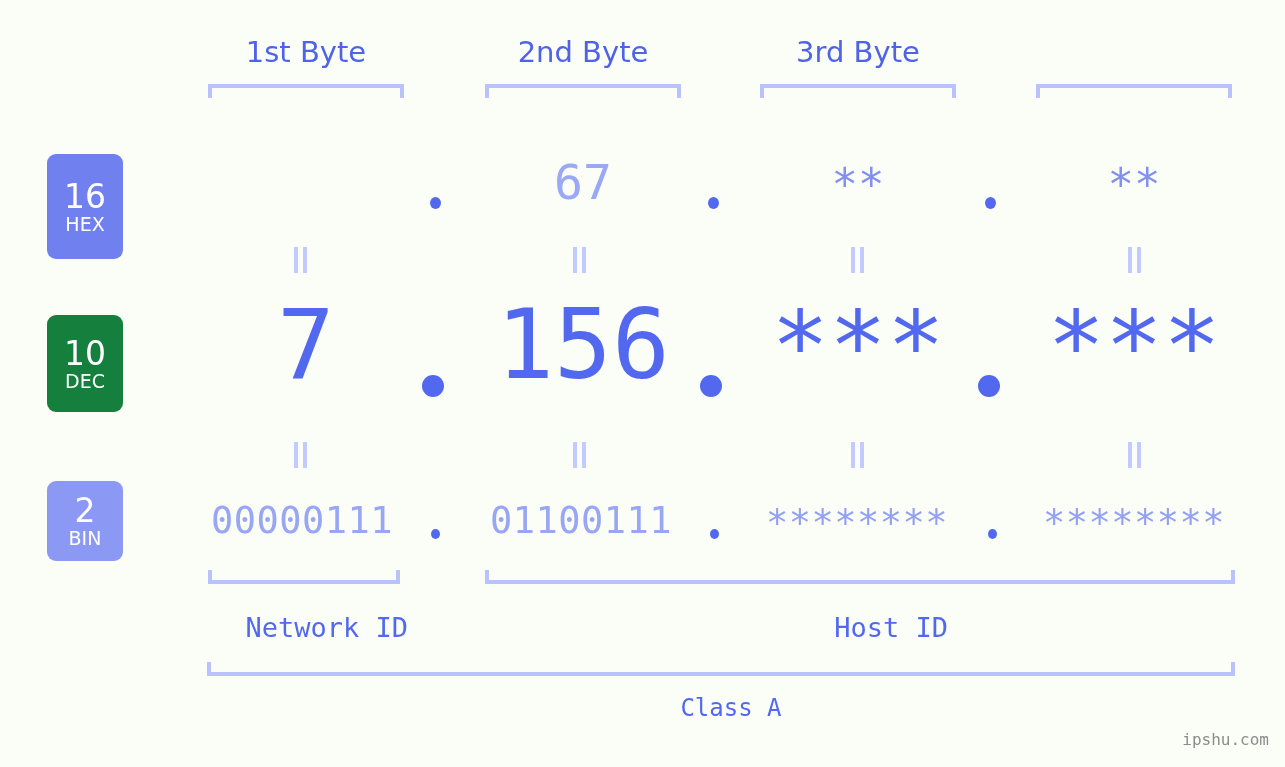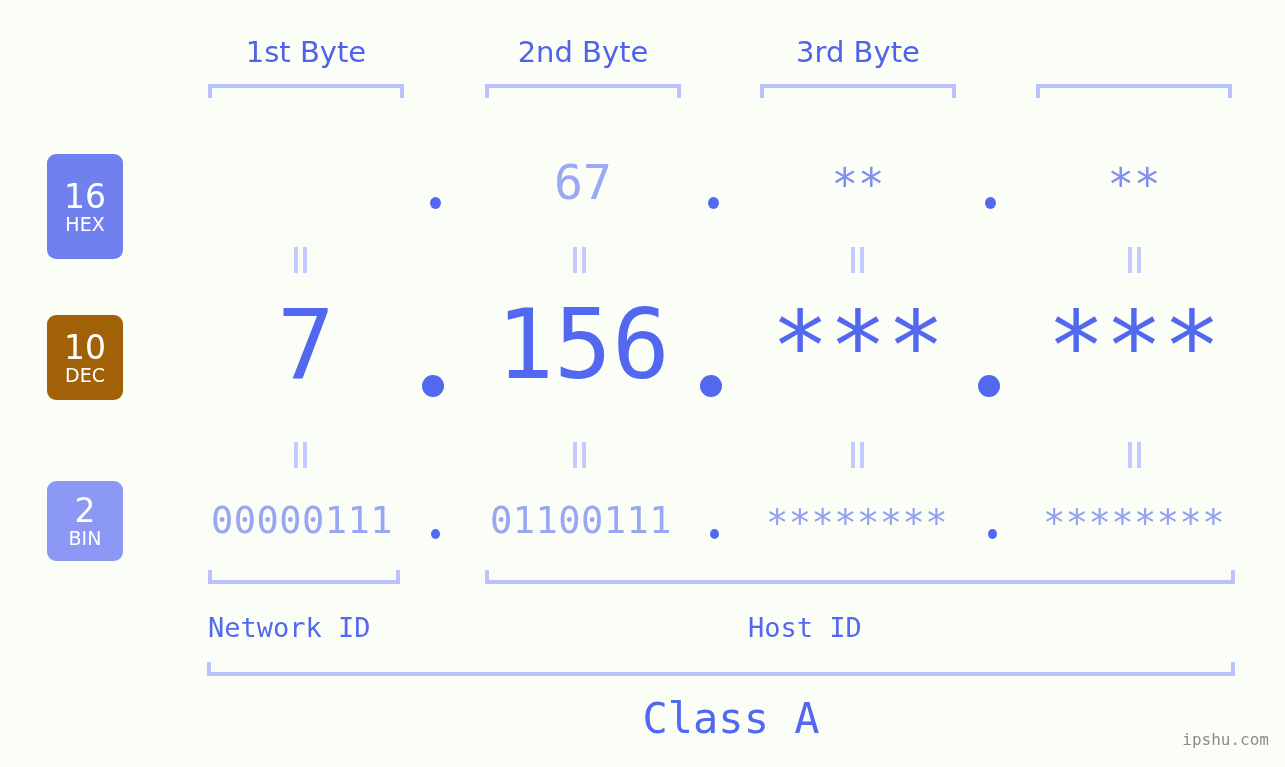--- a/index.html
+++ b/index.html
@@ -132,31 +132,31 @@
     height: 26px;
     background: #c3caff;
     display: block;
   }
   .eq i.a { left: 4px; }
   .eq i.b { left: 13px; }
 
   
   .id-label {
     position: absolute;
-    text-align: left;
+    text-align: right;
     font-family: "DejaVu Sans Mono", monospace;
     font-size: 27px;
     color: #5269ef;
     white-space: nowrap;
   }
   .class-label {
     position: absolute;
     text-align: center;
     font-family: "DejaVu Sans Mono", monospace;
-    font-size: 42px;
+    font-size: 24px;
     color: #5269ef;
     white-space: nowrap;
   }
 
   
   .watermark {
     position: absolute;
     right: 16px;
     bottom: 18px;
     font-family: "DejaVu Sans Mono", monospace;
@@ -204,21 +204,21 @@
   </div>
   <div class="eq" style="left:847px; top:247px;">
     <i class="a"></i>
       <i class="b"></i>
   </div>
   <div class="eq" style="left:1124px; top:247px;">
     <i class="a"></i>
       <i class="b"></i>
   </div>
 
-  <div class="badge" style="top:315px; height:85px; background:#a16207;">
+  <div class="badge" style="top:315px; height:97px; background:#15803d;">
     <span class="num">10</span>
     <span class="sub">DEC</span>
   </div>
 
   <div class="val val-dec" style="left:208px; top:290px; width:196px;">7</div>
   <div class="dot dot-dec" style="left:422px; top:375px;"></div>
 
   <div class="val val-dec" style="left:485px; top:290px; width:196px;">156</div>
   <div class="dot dot-dec" style="left:700px; top:375px;"></div>
 

